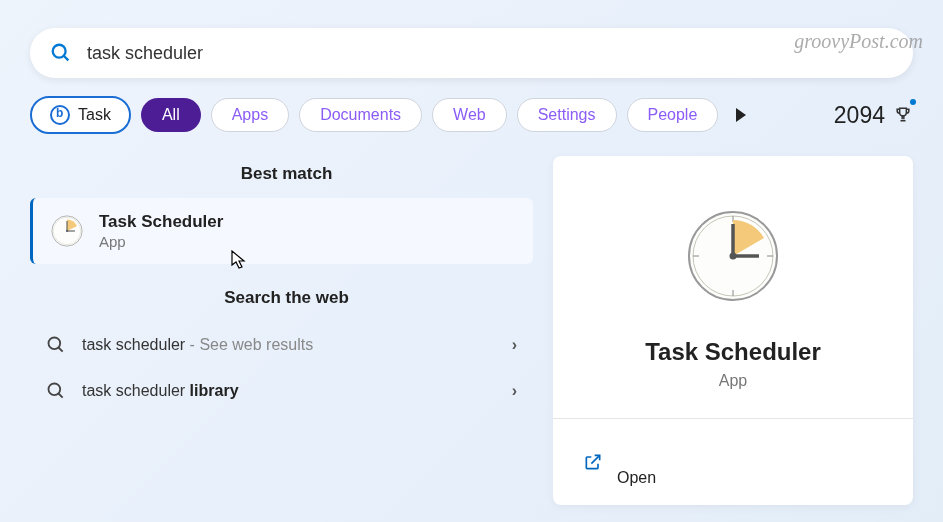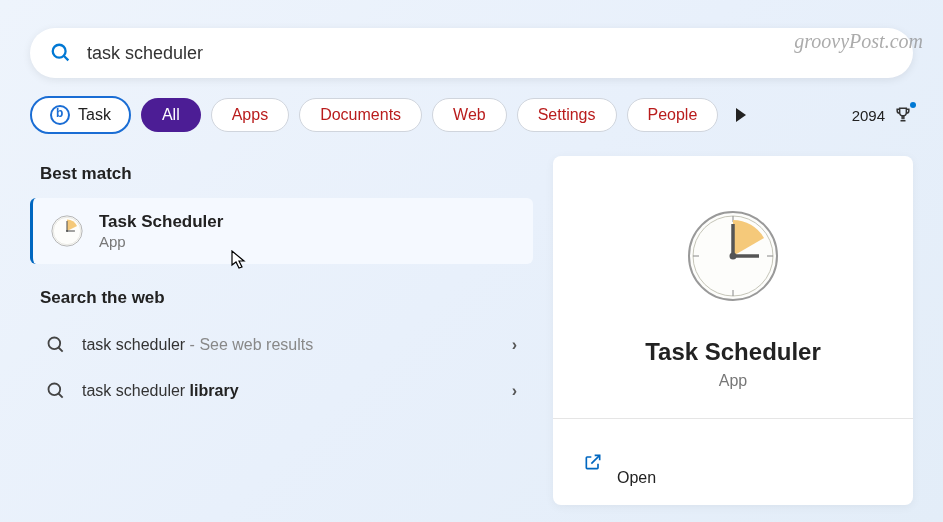--- a/index.html
+++ b/index.html
@@ -85,21 +85,21 @@
       position: absolute;
       top: -1px;
       left: 4px;
     }
     .filter-pill {
       padding: 7px 20px;
       border-radius: 22px;
       border: 1px solid #d0d5dd;
       background: white;
       font-size: 16px;
-      color: #b91c1c;
+      color: #8b5cf6;
       cursor: pointer;
     }
     .filter-pill.active {
       background: #4c1d95;
       color: white;
       border: none;
       padding: 8px 21px;
     }
     .more-arrow {
       width: 0;
@@ -108,21 +108,21 @@
       border-bottom: 7px solid transparent;
       border-left: 10px solid #222;
       margin-left: 8px;
       cursor: pointer;
     }
     .spacer { flex: 1; }
     .rewards {
       display: flex;
       align-items: center;
       gap: 8px;
-      font-size: 15px;
+      font-size: 23px;
       color: #222;
       position: relative;
       margin-left: 25px;
     }
     .trophy-icon {
       width: 20px;
       height: 20px;
       position: relative;
     }
     .trophy-dot {
@@ -140,20 +140,21 @@
       gap: 20px;
     }
     .left-panel {
       flex: 1;
     }
     .section-header {
       font-size: 17px;
       font-weight: 600;
       color: #222;
       margin: 8px 0 14px 10px;
+      text-align: center;
     }
     .result-card {
       background: #f5f9ff;
       border-radius: 6px;
       padding: 14px 16px;
       display: flex;
       align-items: center;
       gap: 14px;
       border-left: 3px solid #0067c0;
       margin-bottom: 24px;

